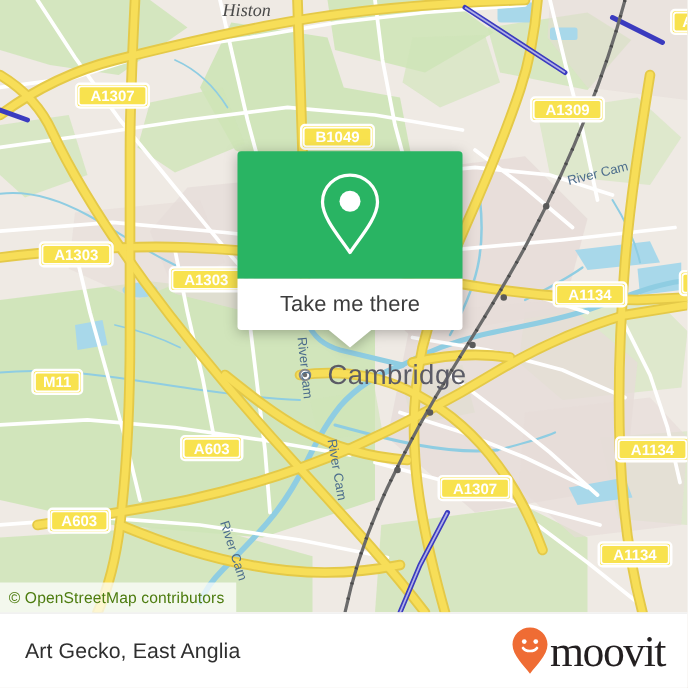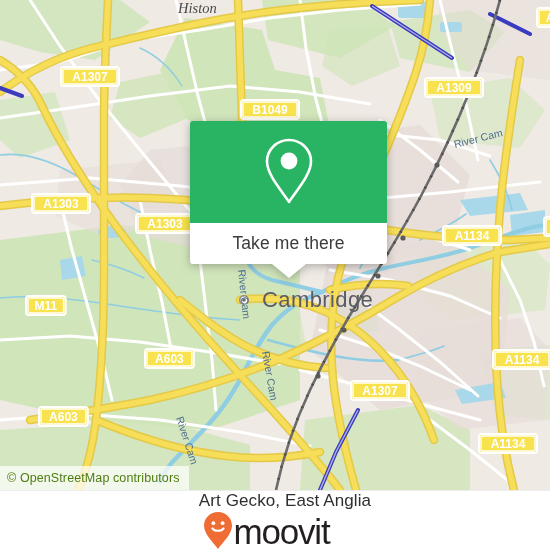--- a/index.html
+++ b/index.html
@@ -18,21 +18,21 @@
   #osm-attrib{
     position:absolute;left:0;top:466px;
     background:rgba(255,255,255,0.72);
     color:#4d7c0f;font-size:12.5px;line-height:22px;
     padding:1px 9px 1px 7px;white-space:nowrap;
     letter-spacing:.1px;
   }
 
   
   #card{
-    position:absolute;left:190px;top:121px;width:197px;
+    position:absolute;left:190px;top:121px;width:180px;
     filter:drop-shadow(0 2px 5px rgba(0,0,0,0.28));
   }
   #card-top{
     background:#29b463;height:102px;border-radius:3px 3px 0 0;
     display:flex;align-items:center;justify-content:center;
   }
   #card-bottom{
     background:#fff;height:41px;border-radius:0 0 3px 3px;
     display:flex;align-items:center;justify-content:center;
     position:relative;
@@ -47,29 +47,28 @@
     border-right:17px solid transparent;
     border-top:14px solid #fff;
   }
 
   
   #bottombar{
     position:absolute;left:0;top:490px;width:550px;height:60px;
     background:#fff;display:flex;align-items:center;
     justify-content:space-between;
     border-top:1px solid #ededed;
-    flex-direction:column;
   }
   #place-title{
     font-size:17px;color:#2f2f2f;padding-left:20px;letter-spacing:.1px;
   }
   #moovit-logo{display:flex;align-items:center;padding-right:18px;}
   #moovit-wordmark{
     font-size:35px;color:#231f20;letter-spacing:-1.2px;
-    line-height:35px;margin-left:1px;font-weight:400;
+    line-height:35px;margin-left:1px;font-weight:400;font-family:Liberation Serif, serif;
   }
 </style>
 </head>
 <body>
 
 <div id="root">
 
   <div id="map">
     <svg width="550" height="490" viewBox="0 0 550 490" xmlns="http://www.w3.org/2000/svg">
       <defs>

